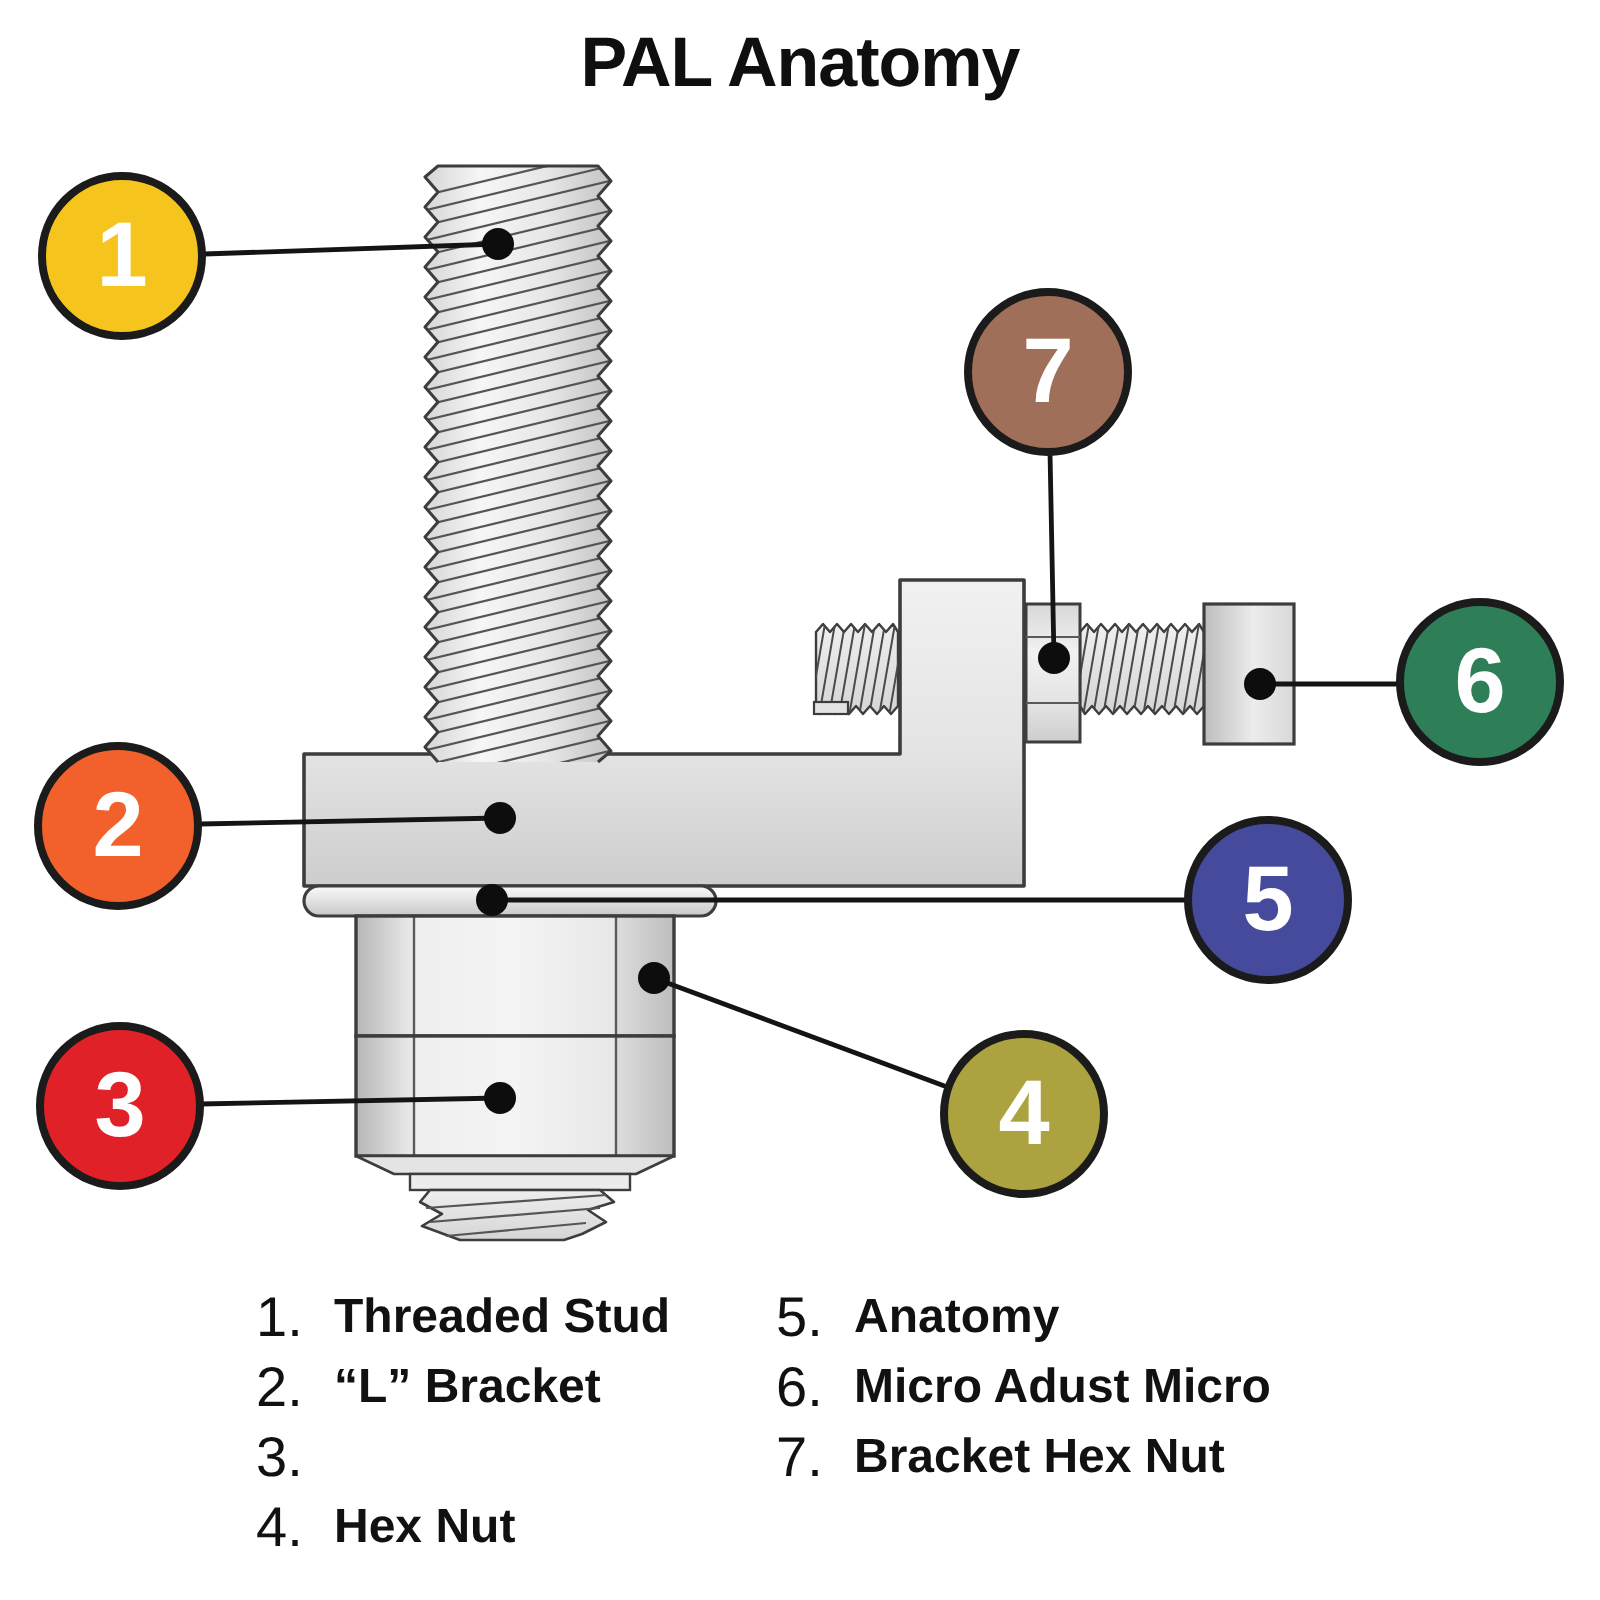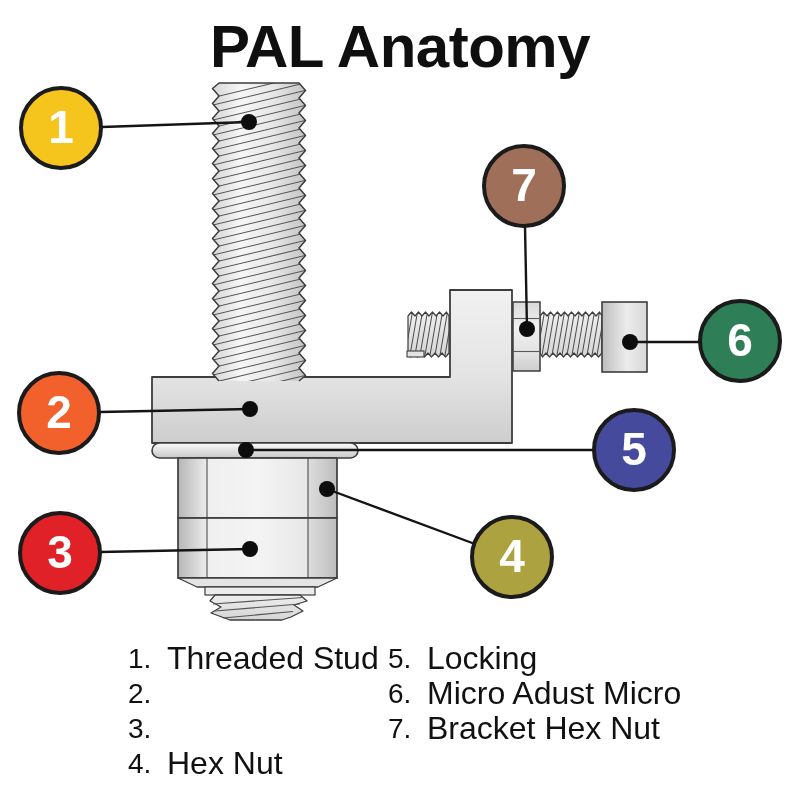--- a/index.html
+++ b/index.html
@@ -3,36 +3,36 @@
 <meta charset="utf-8">
 <style>
   html,body{margin:0;padding:0;}
   body{
     width:800px;height:800px;position:relative;background:#ffffff;overflow:hidden;
     font-family:"Liberation Sans", sans-serif;
   }
   #diagram{position:absolute;left:0;top:0;z-index:1;}
   .title{
     position:absolute;top:12px;left:0;width:800px;margin:0;text-align:center;
-    font-size:60px;font-weight:600;color:#0f0f0f;letter-spacing:-0.5px;z-index:2;
+    font-size:35px;font-weight:600;color:#0f0f0f;letter-spacing:-0.5px;z-index:2;
   }
   .callout{
     position:absolute;width:84px;height:84px;box-sizing:border-box;border-radius:50%;
     border:4px solid #1b1b1b;display:flex;align-items:center;justify-content:center;
     z-index:3;
   }
   .callout span{
     color:#ffffff;font-size:46px;font-weight:bold;line-height:1;padding-bottom:3px;
   }
   .legend{position:absolute;top:641px;z-index:2;}
   .legend-col-1{left:128px;}
   .legend-col-2{left:388px;}
   .legend-row{display:flex;height:35px;align-items:center;}
   .legend-row .num{display:inline-block;width:39px;font-size:28px;color:#111;}
-  .legend-row .lab{font-size:32px;color:#111;white-space:nowrap;}
+  .legend-row .lab{font-size:24px;color:#111;white-space:nowrap;font-weight:bold;}
 </style>
 </head>
 <body>
 
 <h1 class="title">PAL Anatomy</h1>
 
 <svg id="diagram" width="800" height="800" viewBox="0 0 800 800">
     <defs>
       <linearGradient id="gStud" x1="0" y1="0" x2="1" y2="0">
         <stop offset="0%" stop-color="#D6D6D6"></stop>
@@ -241,33 +241,34 @@
     <span>7</span>
   </div>
 
 <div class="legend legend-col-1">
   <div class="legend-row">
       <span class="num">1.</span>
       <span class="lab">Threaded Stud</span>
     </div>
   <div class="legend-row">
       <span class="num">2.</span>
+      <span class="lab">“L” Bracket</span>
     </div>
   <div class="legend-row">
       <span class="num">3.</span>
     </div>
   <div class="legend-row">
       <span class="num">4.</span>
       <span class="lab">Hex Nut</span>
     </div>
 </div>
 <div class="legend legend-col-2">
   <div class="legend-row">
       <span class="num">5.</span>
-      <span class="lab">Locking</span>
+      <span class="lab">Anatomy</span>
     </div>
   <div class="legend-row">
       <span class="num">6.</span>
       <span class="lab">Micro Adust Micro</span>
     </div>
   <div class="legend-row">
       <span class="num">7.</span>
       <span class="lab">Bracket Hex Nut</span>
     </div>
 </div>

